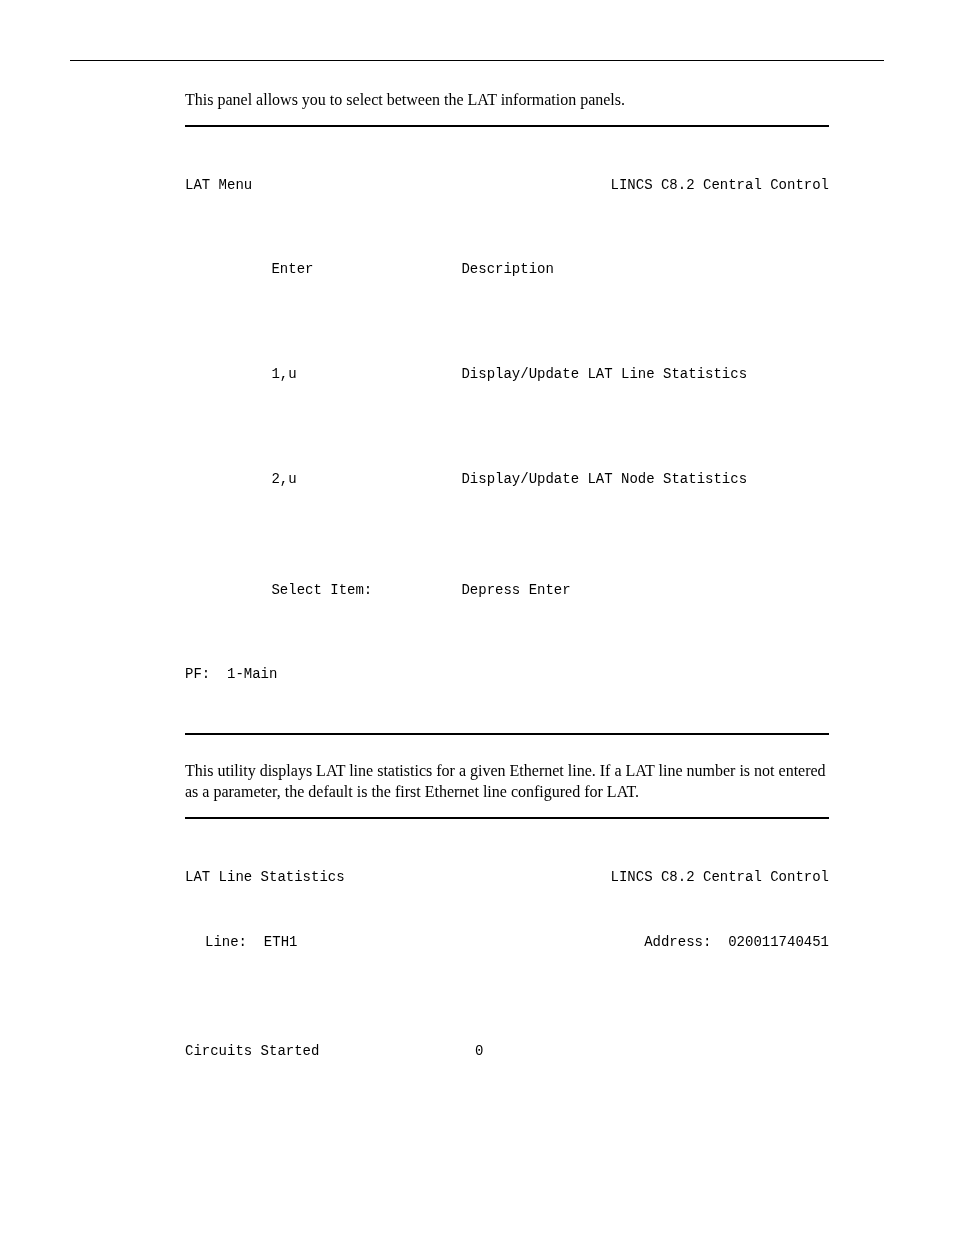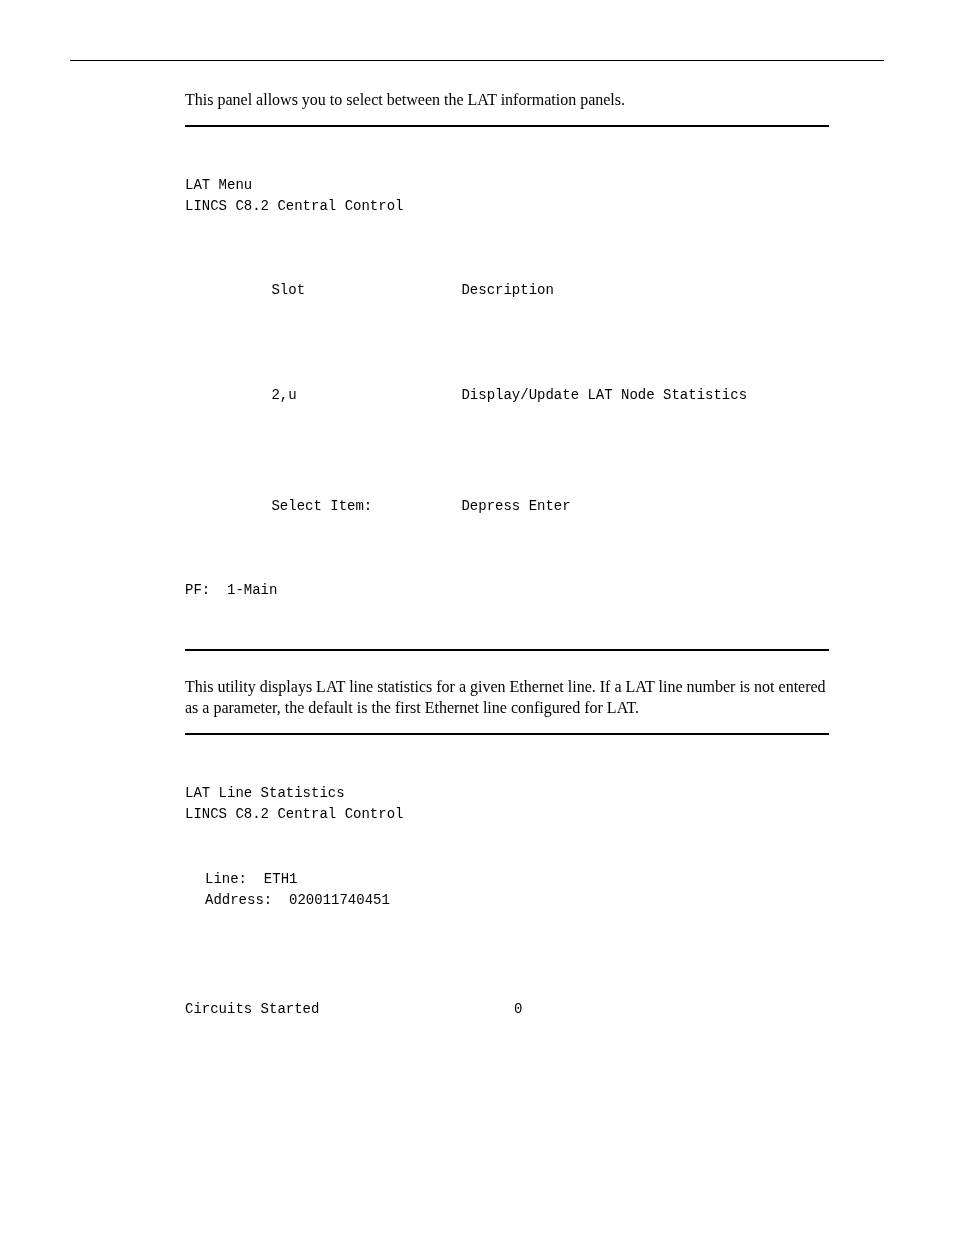--- a/index.html
+++ b/index.html
@@ -31,44 +31,46 @@
     padding: 6px 0 6px 0;
     margin: 14px 0 10px 0;
     font-family: "Courier New", Courier, monospace;
     font-size: 14px;
     line-height: 1.5;
     white-space: pre;
   }
   .panel-title-row {
     display: flex;
     justify-content: space-between;
-    flex-direction: column;
   }
   .col-mid  { min-width: 190px; display:inline-block; }
   .subpad { padding-left: 36px; }
   .subpad2 { padding-left: 20px; }
   .spaced { margin-top: 6px; }
-  .panel2-grid { display:grid; grid-template-columns: 290px 80px 1fr; gap: 39px; }
+  .panel2-grid { display:grid; grid-template-columns: 290px 80px 1fr; }
 </style>
 </head>
 <body>
 
 <hr class="rule">
 
 <div class="content">
 
   <p class="body-text spaced">This panel allows you to select between the LAT information panels.</p>
 
   <div class="panel">
     <div class="panel-title-row">
       <span>LAT Menu</span>
       <span>LINCS C8.2 Central Control</span>
     </div>
     <div class="subpad">
-      <span class="col-mid">Slot</span><span>Description</span>
+      <span class="col-mid">Enter</span><span>Description</span>
+    </div>
+    <div class="subpad">
+      <span class="col-mid">1,u</span><span>Display/Update LAT Line Statistics</span>
     </div>
     <div class="subpad">
       <span class="col-mid">2,u</span><span>Display/Update LAT Node Statistics</span>
     </div>
     <div class="subpad" style="margin-top:6px;">
       <span class="col-mid">Select Item:</span><span>Depress Enter</span>
     </div>
     <div>PF:  1-Main</div>
   </div>
 

